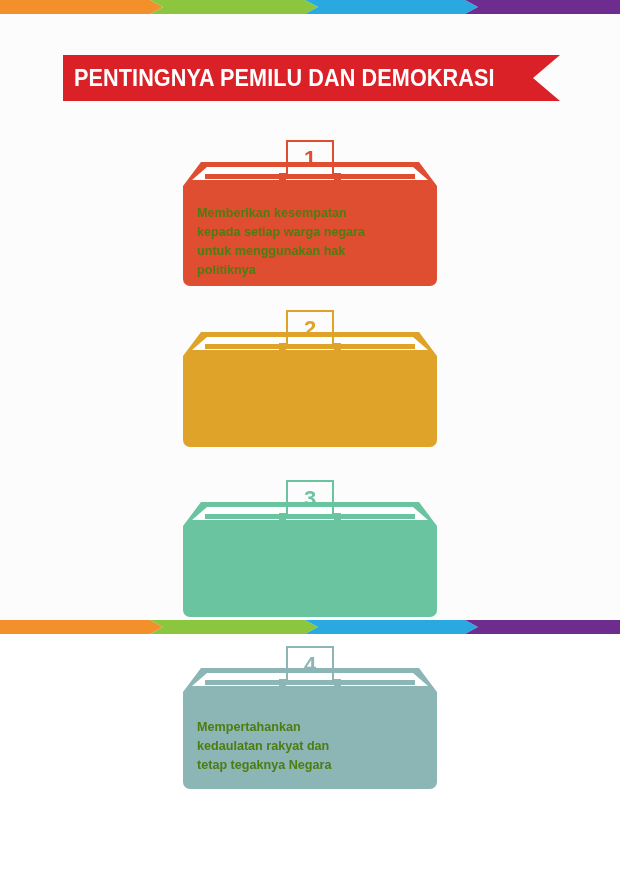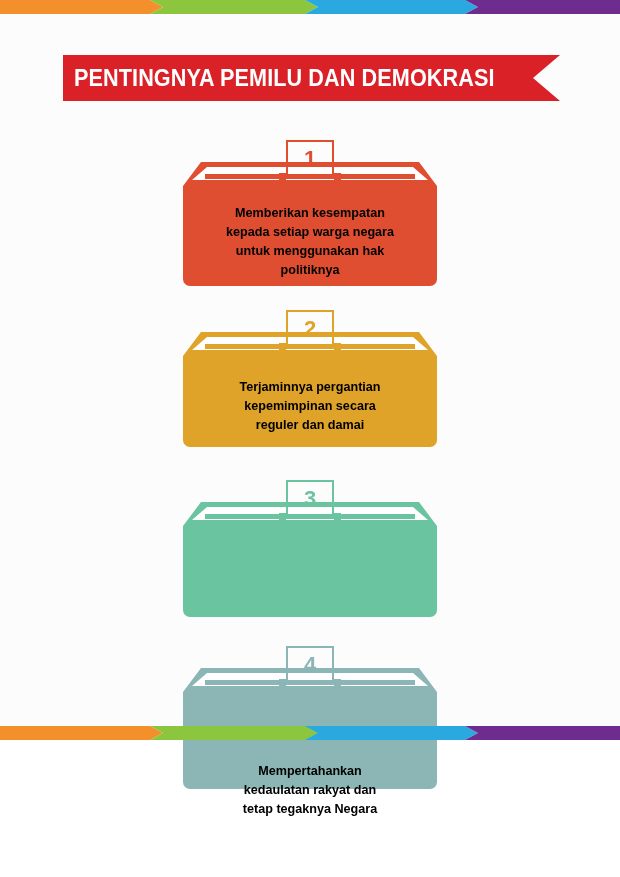--- a/index.html
+++ b/index.html
@@ -2,21 +2,21 @@
 <html><head>
 <meta charset="utf-8">
 <style>
   * { margin:0; padding:0; box-sizing:border-box; }
   html, body {
     width:620px; height:877px;
     background:#ffffff;
     font-family:"Liberation Sans", sans-serif;
     overflow:hidden;
   }
-  .page { position:relative; width:620px; height:740px; background:#fcfcfc; }
+  .page { position:relative; width:620px; height:634px; background:#fcfcfc; }
 
   
   .bar { position:absolute; left:0; width:620px; height:14px; }
   .bar.top { top:0; }
   .bar.bottom { bottom:0; }
   .bar svg { display:block; width:620px; height:14px; }
 
   
   .banner {
     position:absolute; left:63px; top:55px;
@@ -43,25 +43,24 @@
   .card-art svg { display:block; width:254px; }
   .card-num {
     position:absolute; left:0; width:254px;
     top:8px; height:34px;
     display:flex; align-items:center; justify-content:center;
     font-size:22px; font-weight:bold;
     line-height:1;
   }
   .card-text {
     position:absolute; left:14px; width:226px;
-    color:#000000;
+    color:#4d7c0f;
     font-size:12.6px;
     font-weight:bold;
     line-height:1.52;
-    text-align:center;
     white-space:pre-line;
   }
 </style>
 </head>
 <body>
 
 <div class="page" style="background: rgb(252, 252, 252);">
 
   <div class="bar top">
     <svg viewBox="0 0 620 14" preserveAspectRatio="none">
@@ -104,23 +103,20 @@
             <path d="M0,48 H254 V132 a7,7 0 0 1 -7,7 H7 a7,7 0 0 1 -7,-7 Z" fill="#E0A32A"></path>
             <path d="M18,24 H236 L254,48 H0 Z" fill="#E0A32A"></path>
             <path d="M24,29 H230 L245,42 H9 Z" fill="#ffffff"></path>
             <rect x="22" y="36" width="210" height="5" fill="#E0A32A"></rect>
             <path d="M103,38 V2 H151 V38 h-2 V4 H105 V38 Z" fill="#E0A32A"></path>
             <rect x="96" y="35" width="7" height="7" fill="#E0A32A"></rect>
             <rect x="151" y="35" width="7" height="7" fill="#E0A32A"></rect>
           </svg>
         </div>
         <div class="card-num" style="color: rgb(224, 163, 42); top: 4px; height: 34px;">2</div>
-        <div class="card-text" style="top: 70px;">Terjaminnya pergantian
-kepemimpinan secara
-reguler dan damai</div>
       </div>
       <div class="card" style="top: 478px; height: 139px;">
         <div class="card-art">
           <svg viewBox="0 0 254 139" width="254" height="139">
             <path d="M0,48 H254 V132 a7,7 0 0 1 -7,7 H7 a7,7 0 0 1 -7,-7 Z" fill="#6BC4A0"></path>
             <path d="M18,24 H236 L254,48 H0 Z" fill="#6BC4A0"></path>
             <path d="M24,29 H230 L245,42 H9 Z" fill="#ffffff"></path>
             <rect x="22" y="36" width="210" height="5" fill="#6BC4A0"></rect>
             <path d="M103,38 V2 H151 V38 h-2 V4 H105 V38 Z" fill="#6BC4A0"></path>
             <rect x="96" y="35" width="7" height="7" fill="#6BC4A0"></rect>
@@ -135,21 +131,21 @@
             <path d="M0,48 H254 V138 a7,7 0 0 1 -7,7 H7 a7,7 0 0 1 -7,-7 Z" fill="#8CB5B5"></path>
             <path d="M18,24 H236 L254,48 H0 Z" fill="#8CB5B5"></path>
             <path d="M24,29 H230 L245,42 H9 Z" fill="#ffffff"></path>
             <rect x="22" y="36" width="210" height="5" fill="#8CB5B5"></rect>
             <path d="M103,38 V2 H151 V38 h-2 V4 H105 V38 Z" fill="#8CB5B5"></path>
             <rect x="96" y="35" width="7" height="7" fill="#8CB5B5"></rect>
             <rect x="151" y="35" width="7" height="7" fill="#8CB5B5"></rect>
           </svg>
         </div>
         <div class="card-num" style="color: rgb(140, 181, 181); top: 4px; height: 34px;">4</div>
-        <div class="card-text" style="top: 74px; margin-top: 44px;">Mempertahankan
+        <div class="card-text" style="top: 74px;">Mempertahankan
 kedaulatan rakyat dan
 tetap tegaknya Negara</div>
       </div>
     </div>
 
   <div class="bar bottom">
     <svg viewBox="0 0 620 14" preserveAspectRatio="none">
       <polygon points="0,0 150,0 163,7 150,14 0,14" fill="#F3902B"></polygon>
       <polygon points="150,0 305,0 318,7 305,14 150,14 163,7" fill="#8CC63E"></polygon>
       <polygon points="305,0 465,0 478,7 465,14 305,14 318,7" fill="#29A9E0"></polygon>

